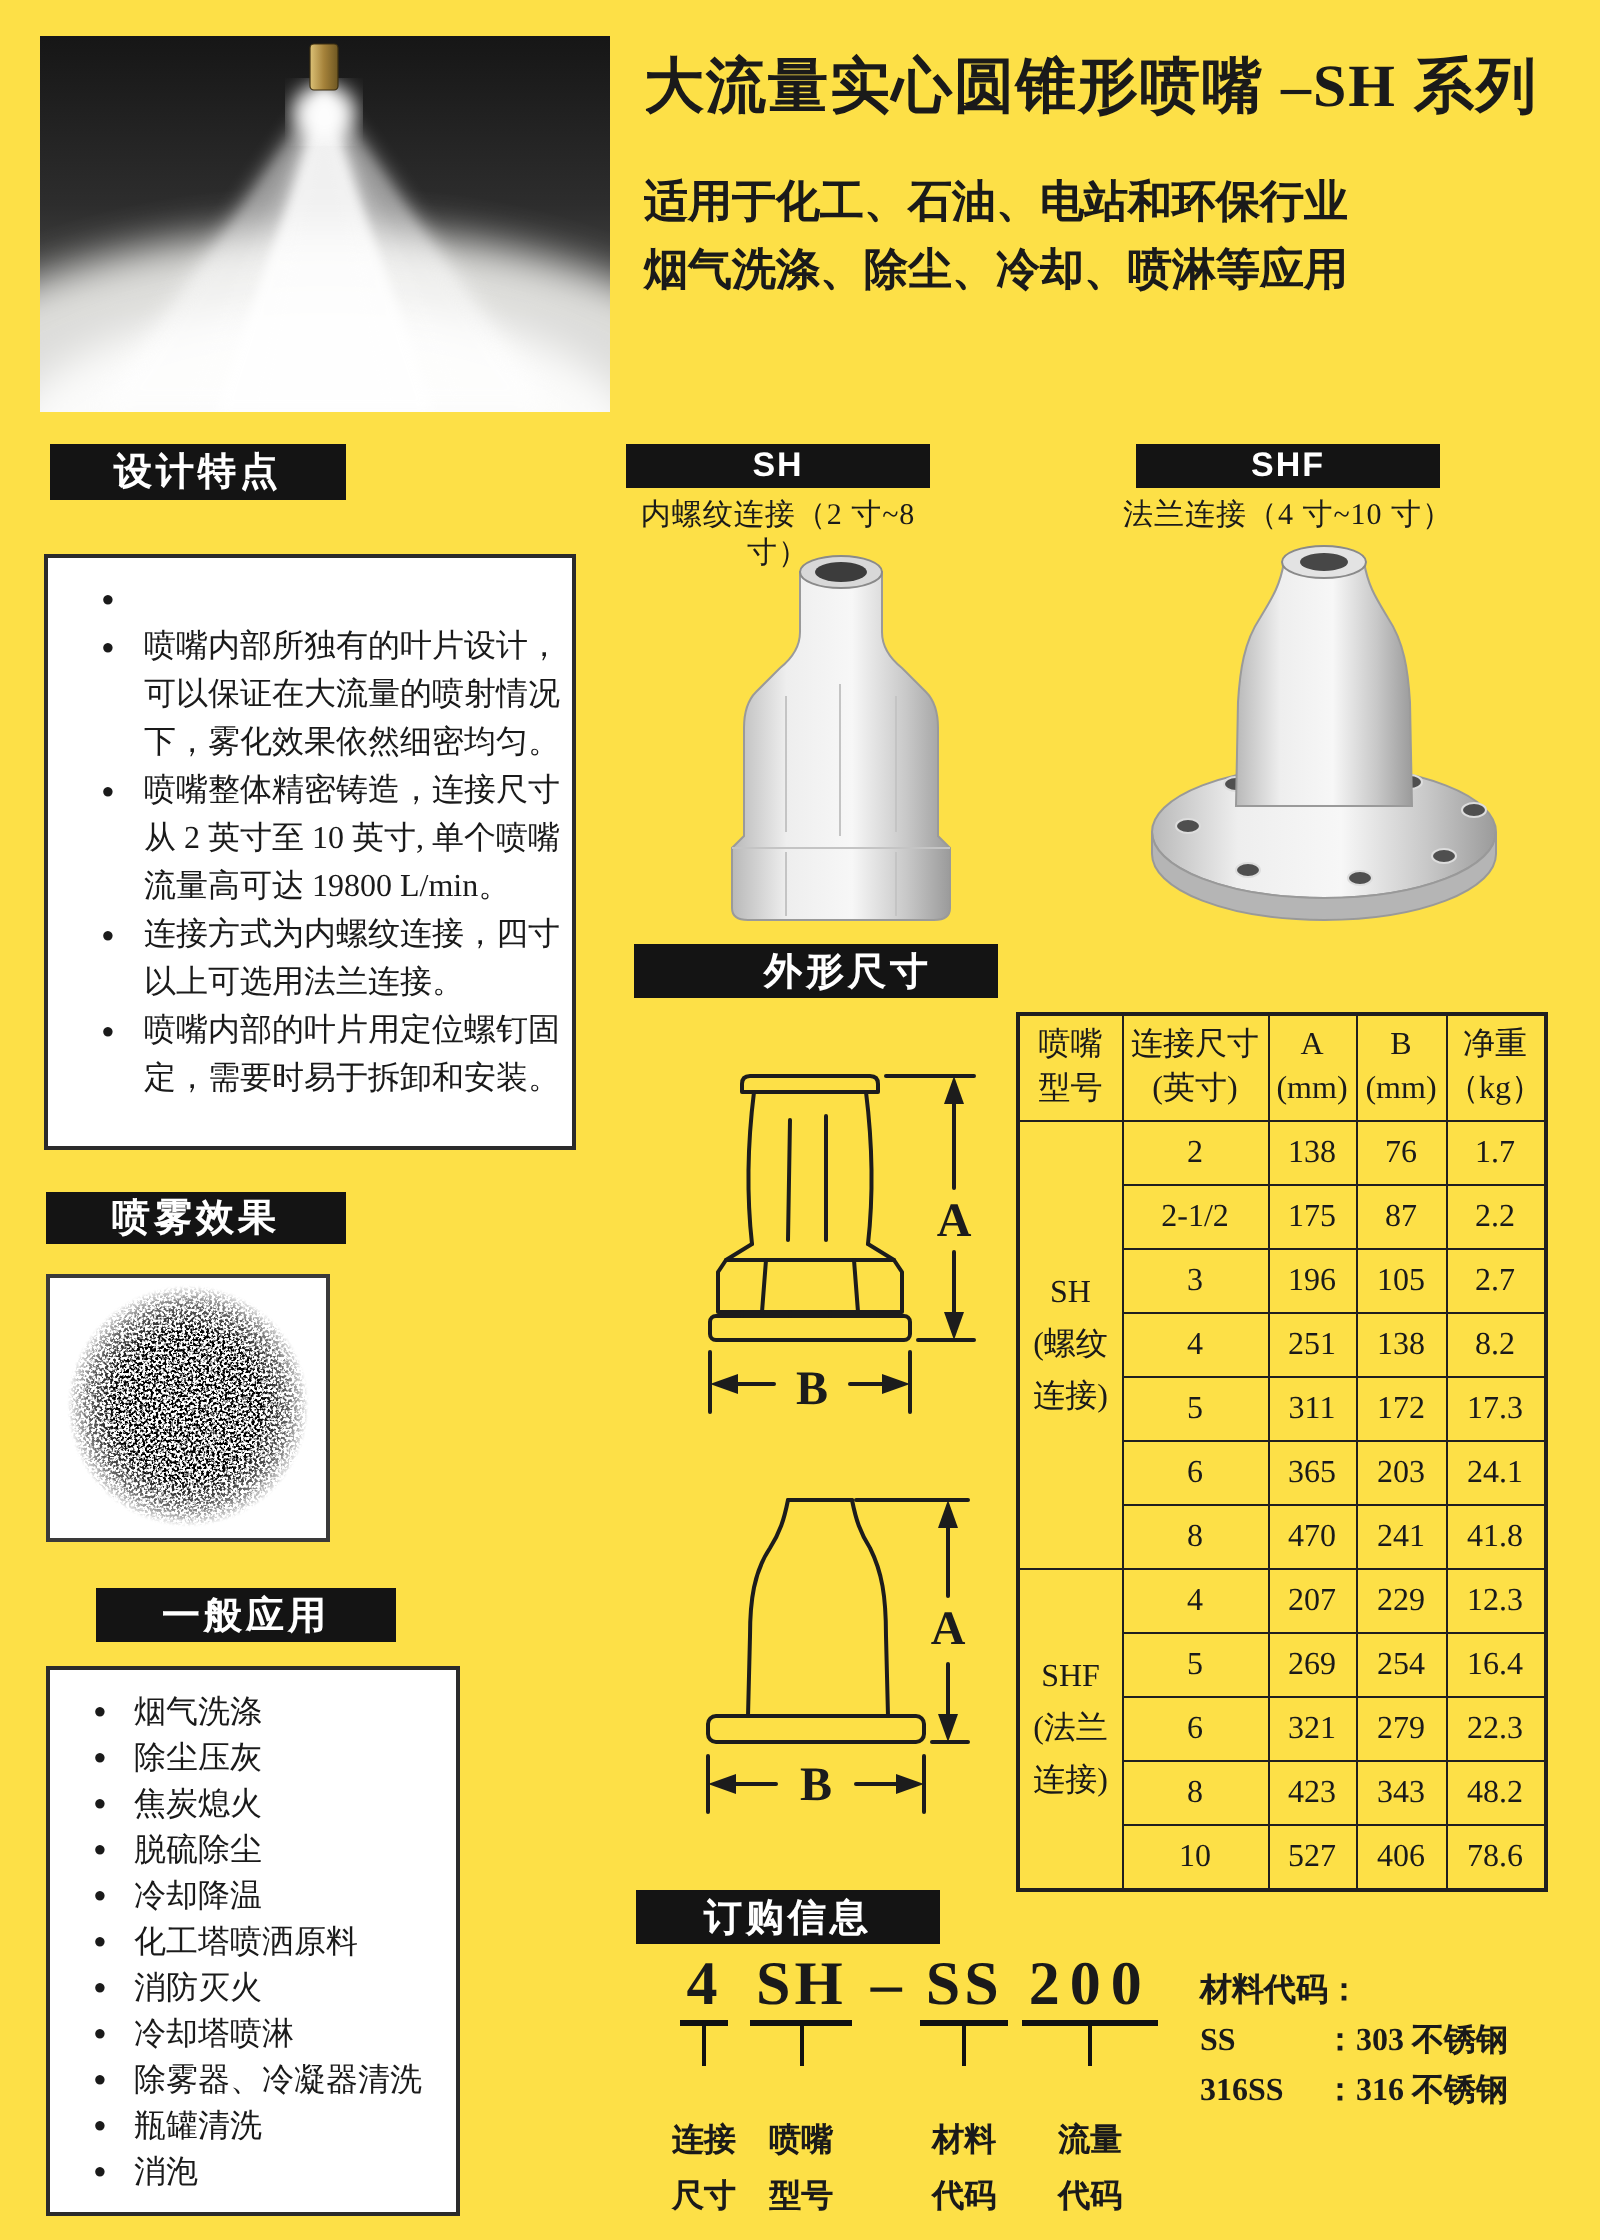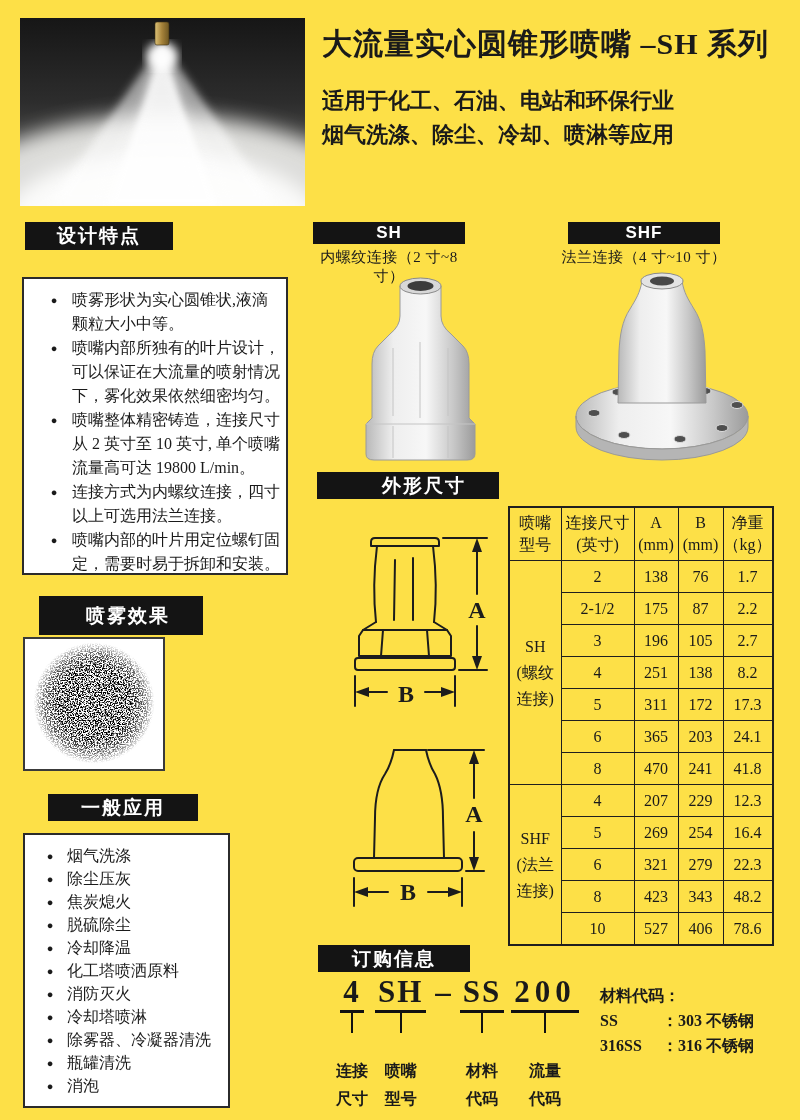--- a/index.html
+++ b/index.html
@@ -109,41 +109,40 @@
   <div class="abs title">大流量实心圆锥形喷嘴 –SH 系列</div>
   <div class="abs subtitle">
     <div>适用于化工、石油、电站和环保行业</div>
     <div>烟气洗涤、除尘、冷却、喷淋等应用</div>
   </div>
 
   <div class="abs bar big" style="left:25px;top:222px;width:148px;height:28px;">设计特点</div>
   <div class="abs box design-box">
     <div class="bullet-row">
       <span class="bullet-mark">●</span>
-      <span class="bullet-text">喷雾形状为实心圆锥状,液滴颗粒大小中等。</span>
     </div>
     <div class="bullet-row">
       <span class="bullet-mark">●</span>
       <span class="bullet-text">喷嘴内部所独有的叶片设计，可以保证在大流量的喷射情况下，雾化效果依然细密均匀。</span>
     </div>
     <div class="bullet-row">
       <span class="bullet-mark">●</span>
       <span class="bullet-text">喷嘴整体精密铸造，连接尺寸从 2 英寸至 10 英寸, 单个喷嘴流量高可达 19800 L/min。</span>
     </div>
     <div class="bullet-row">
       <span class="bullet-mark">●</span>
       <span class="bullet-text">连接方式为内螺纹连接，四寸以上可选用法兰连接。</span>
     </div>
     <div class="bullet-row">
       <span class="bullet-mark">●</span>
       <span class="bullet-text">喷嘴内部的叶片用定位螺钉固定，需要时易于拆卸和安装。</span>
     </div>
   </div>
 
-  <div class="abs bar big" style="left:39px;top:596px;width:150px;height:39px;padding-left:14px;">喷雾效果</div>
+  <div class="abs bar big" style="left:23px;top:596px;width:150px;height:26px;">喷雾效果</div>
   <div class="abs spray-box">
     <svg viewBox="0 0 138 130" width="138" height="130">
       <defs>
         <filter id="grain" x="0" y="0" width="100%" height="100%">
           <feTurbulence type="fractalNoise" baseFrequency="0.75" numOctaves="2" seed="8" result="t"></feTurbulence>
           <feColorMatrix in="t" type="matrix" values="0 0 0 0 0  0 0 0 0 0  0 0 0 0 0  6 0 0 0 -2.6"></feColorMatrix>
         </filter>
         <radialGradient id="fadeG">
           <stop offset="0" stop-color="#ffffff"></stop>
           <stop offset="0.6" stop-color="#ffffff"></stop>

